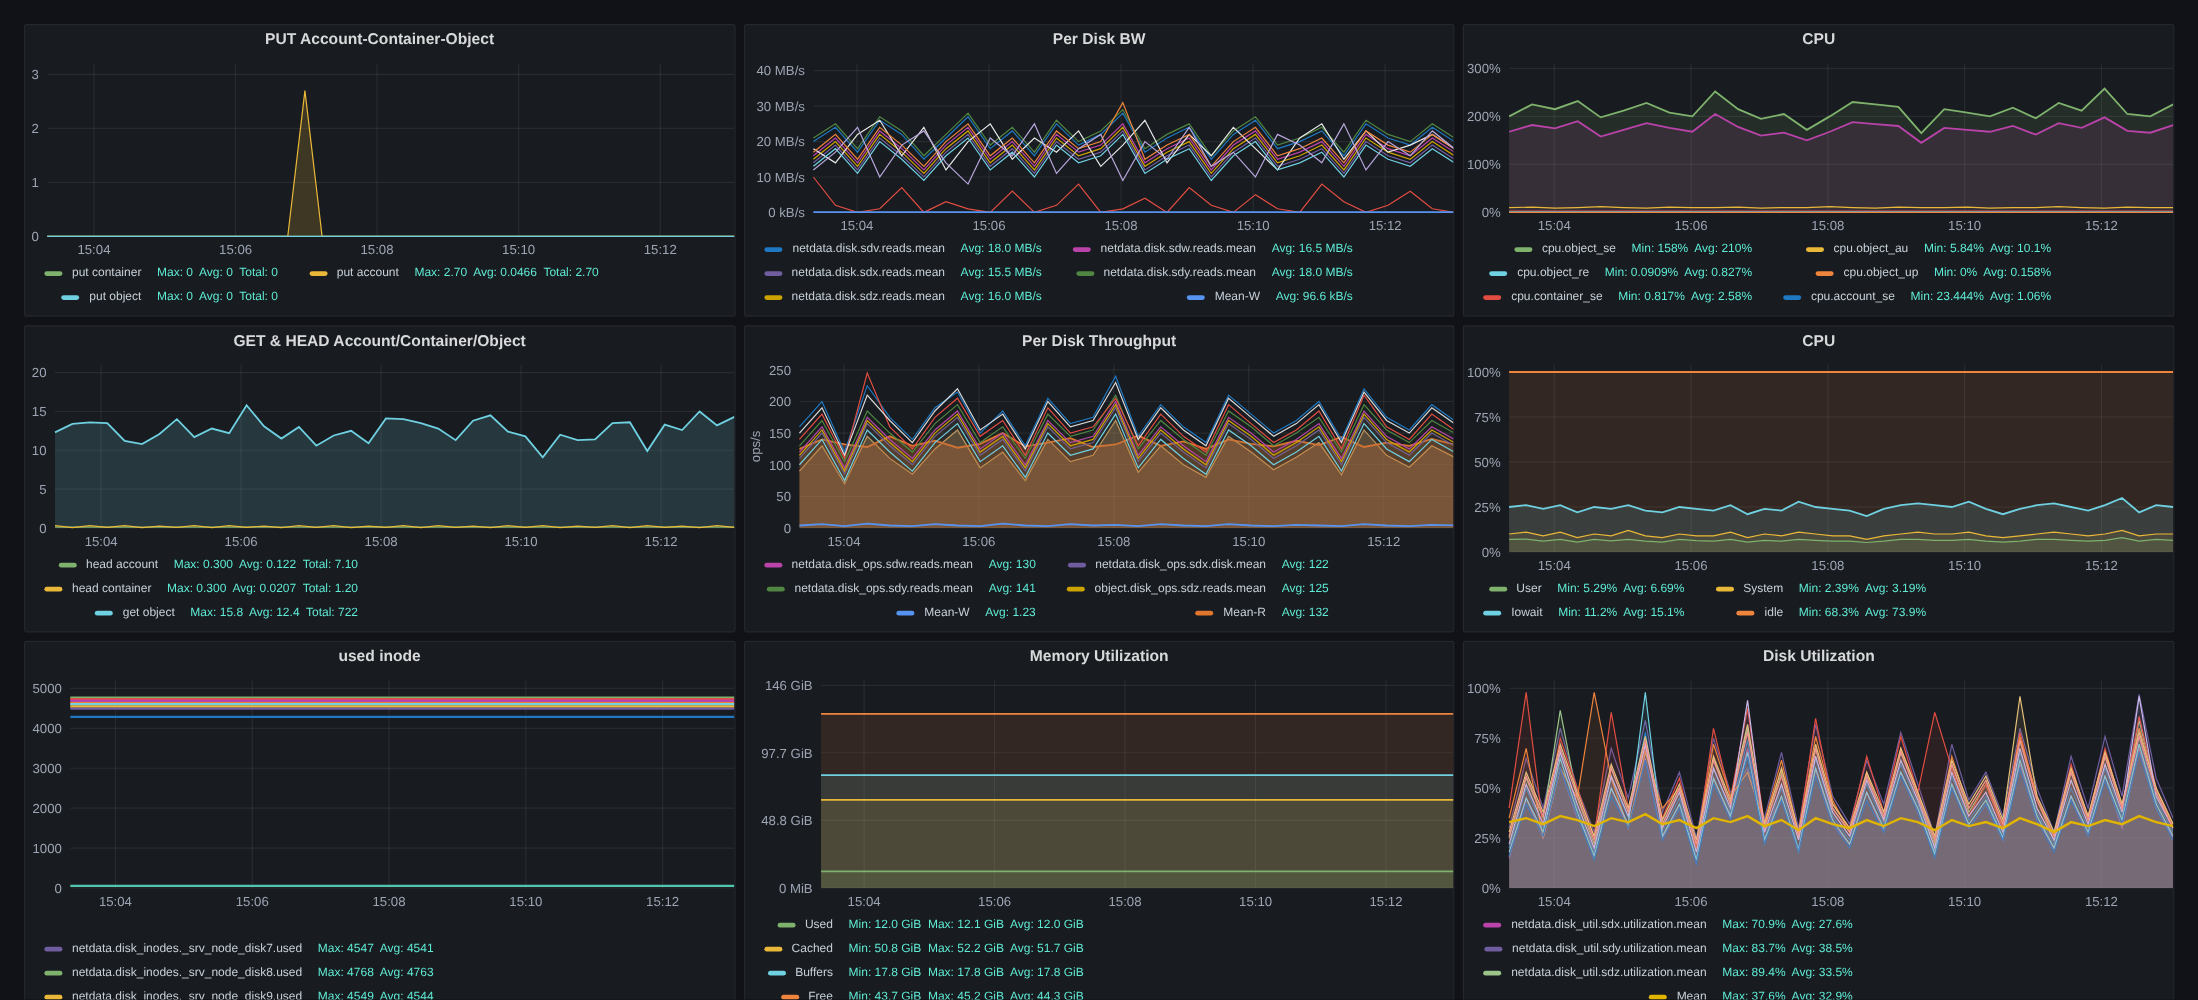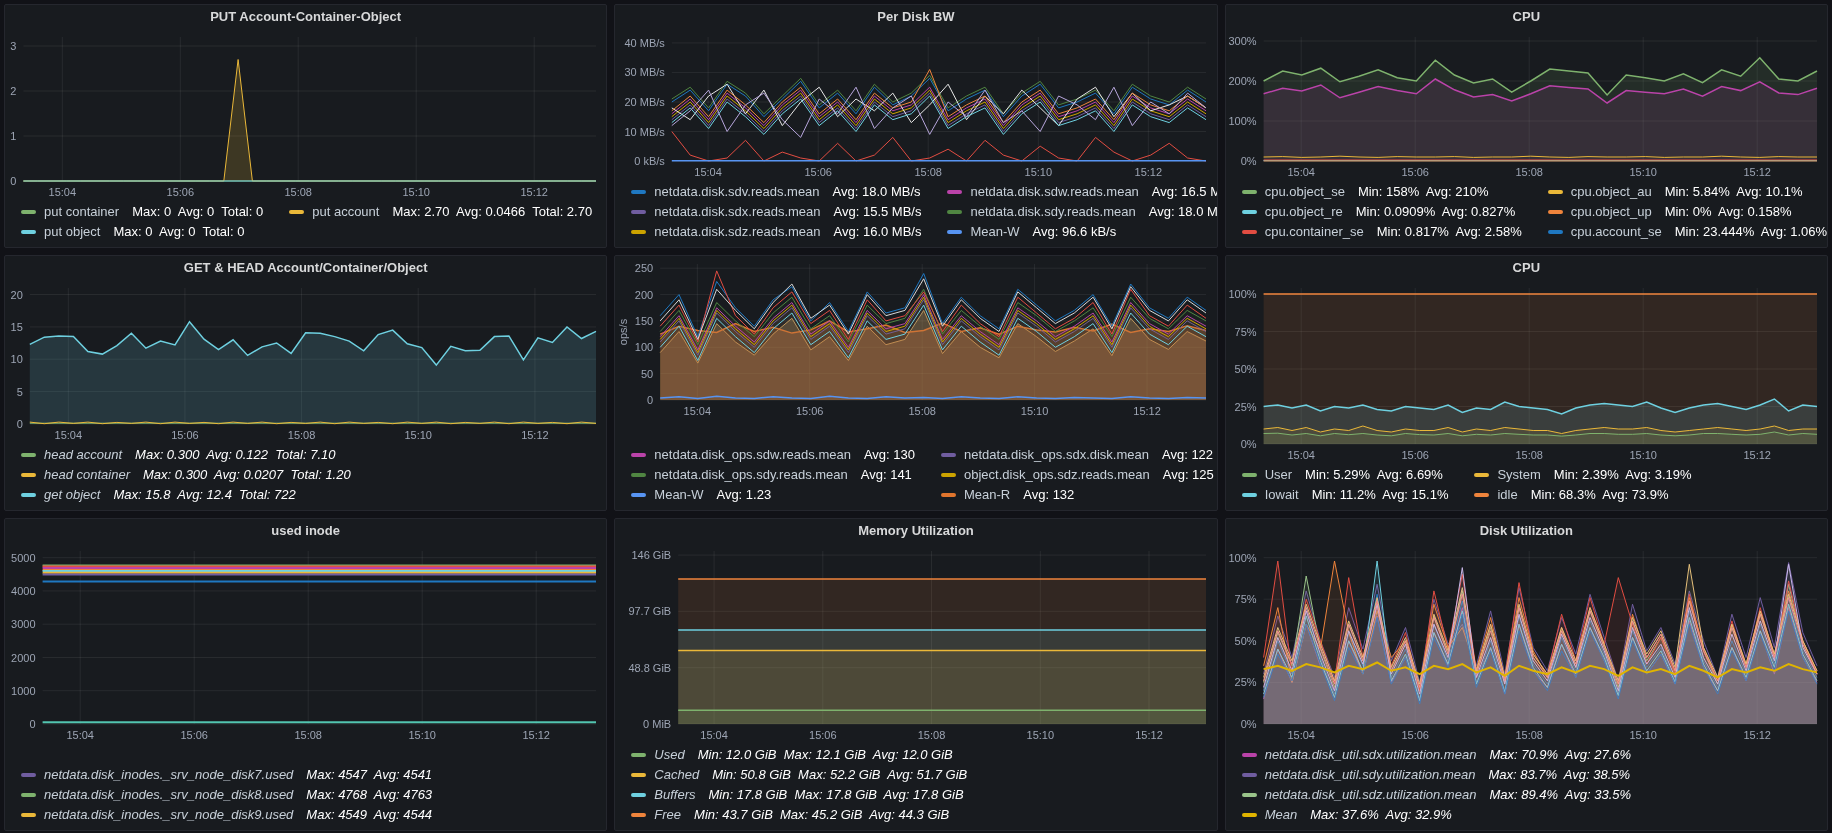--- a/index.html
+++ b/index.html
@@ -1,33 +1,33 @@
 <!DOCTYPE html>
 <html><head>
 <meta charset="utf-8">
 <style>
   html,body{margin:0;padding:0;background:#111217;font-family:"Liberation Sans",sans-serif;}
-  #dash{box-sizing:border-box;width:1832px;height:833px;padding:4px;display:grid;
+  #dash{box-sizing:border-box;width:1832px;height:833px;padding:20px;display:grid;
         grid-template-columns:repeat(3,1fr);grid-template-rows:244px 256px 313px;gap:7px;}
   .panel{background:#181b1f;border:1px solid #25272e;border-radius:2px;display:flex;
          flex-direction:column;overflow:hidden;box-sizing:border-box;}
   .panel-title{flex:0 0 24px;line-height:24px;text-align:center;color:#d8d9da;
                font-size:13px;font-weight:700;cursor:pointer;}
   .chart{flex:1 1 auto;min-height:0;position:relative;}
   .chart svg{display:block;}
   .tick{font-size:11px;fill:#9da5b4;font-family:"Liberation Sans",sans-serif;}
   .legend{flex:0 0 auto;padding:2px 8px 7px 16px;display:grid;column-gap:26px;row-gap:3px;
           align-items:center;}
   .legend.cols2{grid-template-columns:max-content max-content;}
-  .legend.cols1{grid-template-columns:max-content;font-style:italic;}
-  .legend-item{display:flex;align-items:center;font-size:13px;color:#c7d0d9;
-               line-height:17px;white-space:nowrap;cursor:pointer;}
+  .legend.cols1{grid-template-columns:max-content;}
+  .legend-item{display:flex;align-items:center;font-size:10px;color:#c7d0d9;
+               line-height:17px;white-space:nowrap;cursor:pointer;justify-content:flex-end;}
   .swatch{display:inline-block;width:15px;height:4px;border-radius:2px;margin-right:8px;flex:0 0 auto;}
   .lname{color:#c7d0d9;}
-  .lstats{color:#ffffff;margin-left:13px;white-space:pre;}
+  .lstats{color:#5eead4;margin-left:13px;white-space:pre;}
 </style>
 </head>
 <body>
 
 <div id="dash">
   <div class="panel">
     <div class="panel-title">PUT Account-Container-Object</div>
     <div class="chart">
         <svg width="601" height="172" viewBox="0 0 601 172">
           <line x1="18.4" y1="152.0" x2="591" y2="152.0" stroke="rgba(255,255,255,0.07)"></line>
@@ -250,20 +250,21 @@
           <span class="lstats">Max: 0.300  Avg: 0.0207  Total: 1.20</span>
         </div>
         <div class="legend-item">
           <span class="swatch" style="background:#6ED0E0"></span>
           <span class="lname">get object</span>
           <span class="lstats">Max: 15.8  Avg: 12.4  Total: 722</span>
         </div>
       </div>
   </div>
   <div class="panel">
+    <div class="panel-title">Per Disk Throughput</div>
     <div class="chart">
         <svg width="601" height="164" viewBox="0 0 601 164">
           <line x1="45.2" y1="144.0" x2="591" y2="144.0" stroke="rgba(255,255,255,0.07)"></line>
           <text class="tick" x="38.2" y="148" text-anchor="end">0</text>
           <line x1="45.2" y1="117.6" x2="591" y2="117.6" stroke="rgba(255,255,255,0.07)"></line>
           <text class="tick" x="38.2" y="121.6" text-anchor="end">50</text>
           <line x1="45.2" y1="91.3" x2="591" y2="91.3" stroke="rgba(255,255,255,0.07)"></line>
           <text class="tick" x="38.2" y="95.3" text-anchor="end">100</text>
           <line x1="45.2" y1="64.9" x2="591" y2="64.9" stroke="rgba(255,255,255,0.07)"></line>
           <text class="tick" x="38.2" y="68.9" text-anchor="end">150</text>

